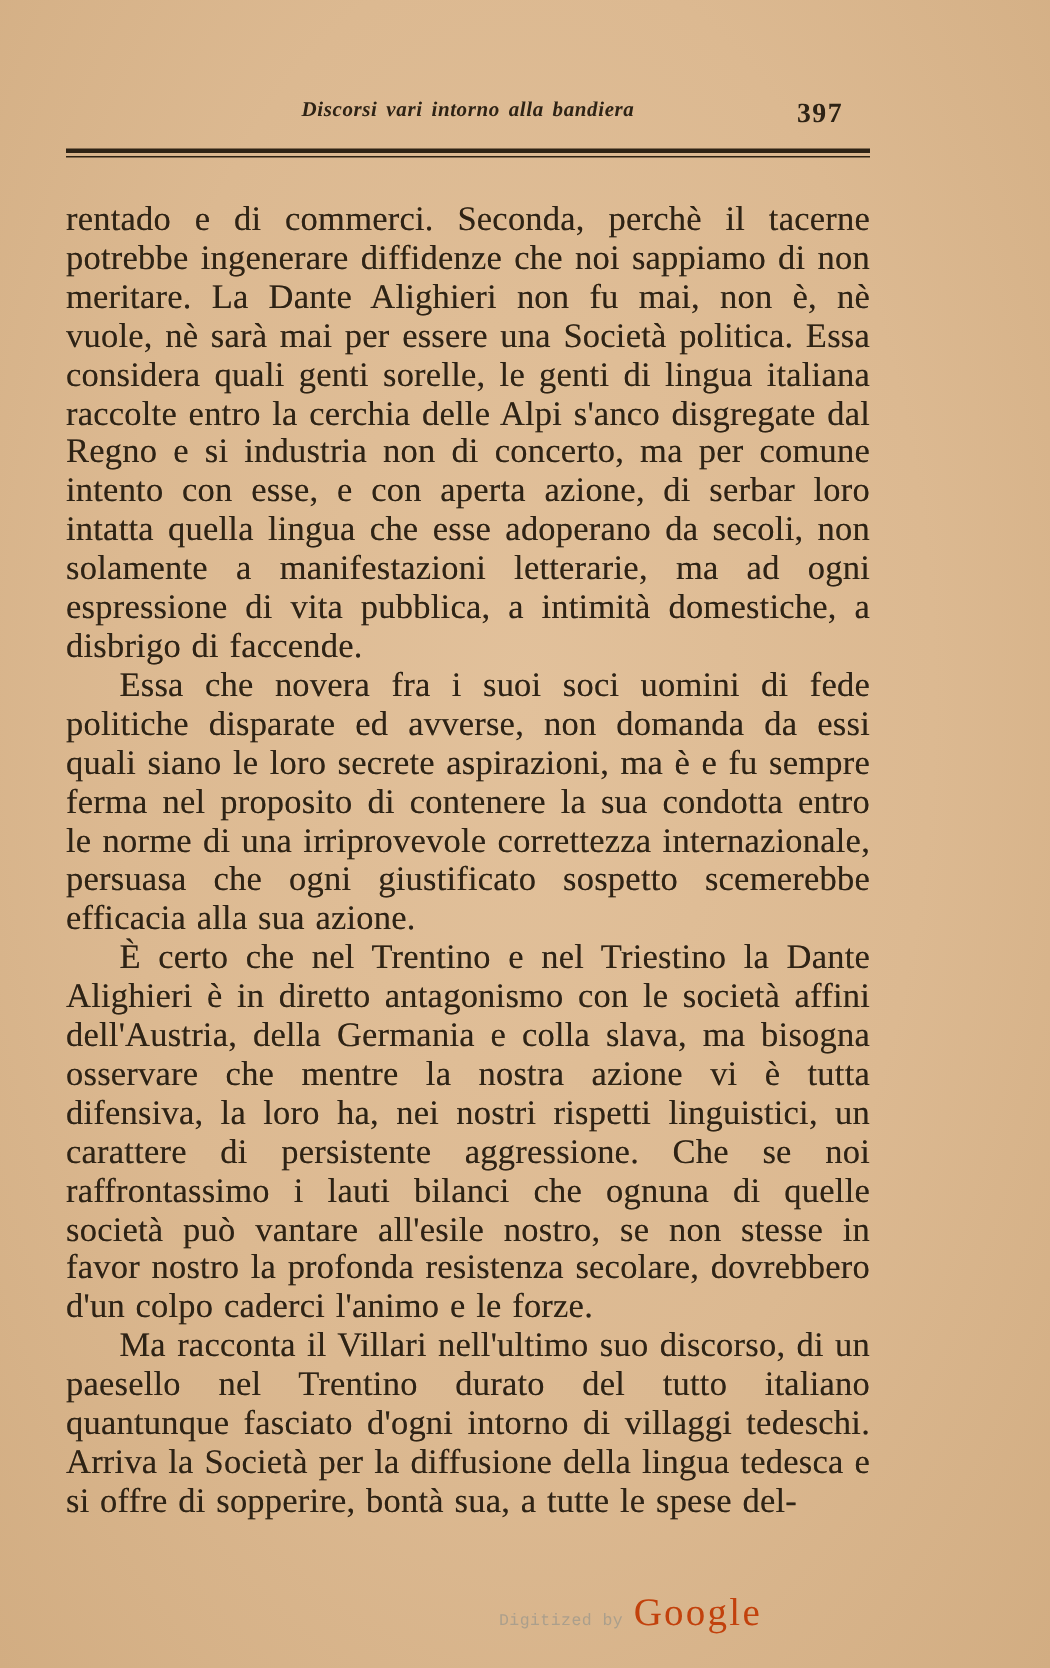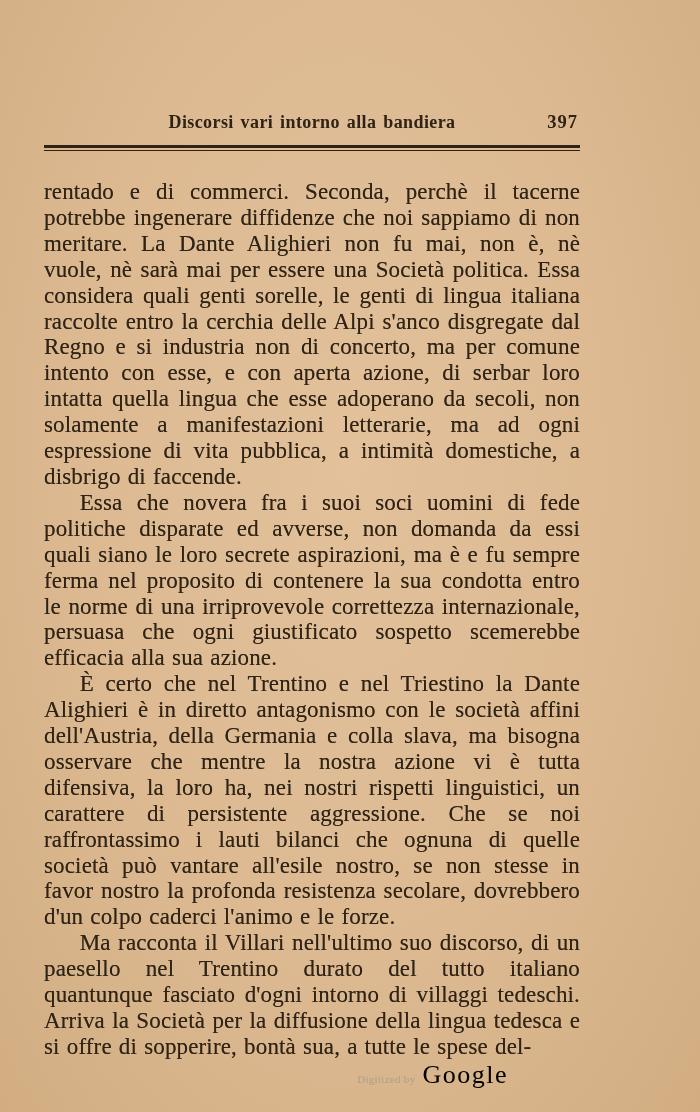--- a/index.html
+++ b/index.html
@@ -25,29 +25,29 @@
     top: 66px;
     width: 536px;
   }
   .header-row {
     position: relative;
     height: 26px;
   }
   .running-head {
     display: block;
     text-align: center;
+    font-style: italic;
     font-weight: 700;
-    font-size: 18px;
+    font-size: 14px;
     letter-spacing: 0.4px;
     word-spacing: 2px;
-    margin-top: 46px;
   }
   .page-number {
     position: absolute;
-    right: 2px;
+    right: 18px;
     top: 0;
     font-weight: 700;
     font-size: 18.5px;
     letter-spacing: 1px;
   }
   .rule {
     margin-top: 7px;
     height: 2px;
     border-top: 3px solid #2e2315;
     border-bottom: 1.4px solid #2e2315;
@@ -70,29 +70,29 @@
   .footer {
     position: absolute;
     right: 192px;
     bottom: 22px;
     display: inline-flex;
     align-items: baseline;
     gap: 7px;
     user-select: none;
   }
   .digitized-by {
-    font-family: Liberation Serif, serif;
+    font-family: Liberation Mono, monospace;
     font-size: 11px;
     color: #ab9f8c;
     letter-spacing: 0.3px;
   }
   .google-mark {
     font-family: "Liberation Serif", "DejaVu Serif", serif;
     font-size: 26px;
-    color: #000000;
+    color: #c2410c;
     letter-spacing: 1.5px;
     text-align: center;
   }
 </style>
 </head>
 <body>
 
 <div class="page">
   <div class="content">
 

